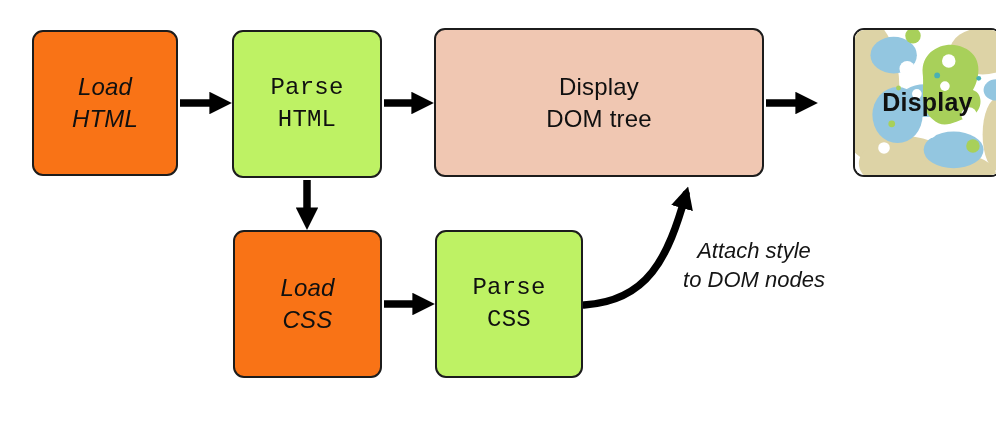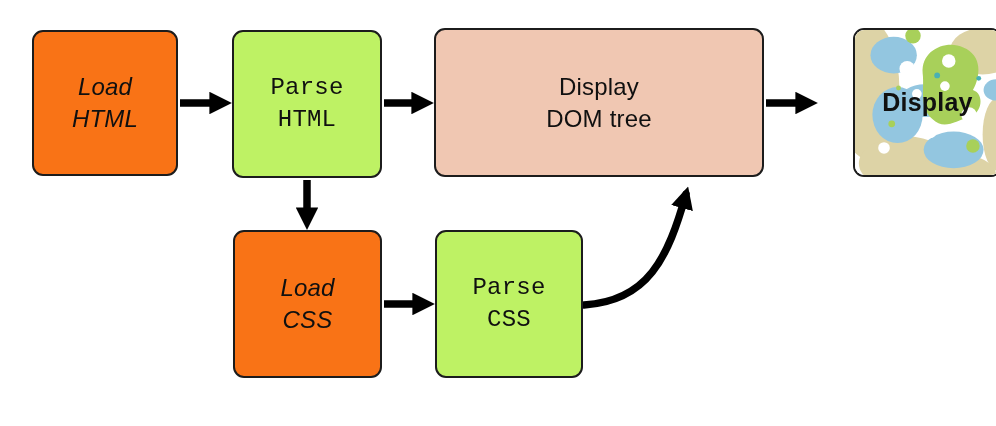--- a/index.html
+++ b/index.html
@@ -117,15 +117,17 @@
   <div class="node gray node-load-css">
     <span class="lbl">Load
 CSS</span>
   </div>
 
   <div class="node cyan node-parse-css">
     <span class="lbl">Parse
 CSS</span>
   </div>
 
+  <div class="annotation">Attach style
+to DOM nodes</div>
 
 
 </div>
 
 </body></html>

